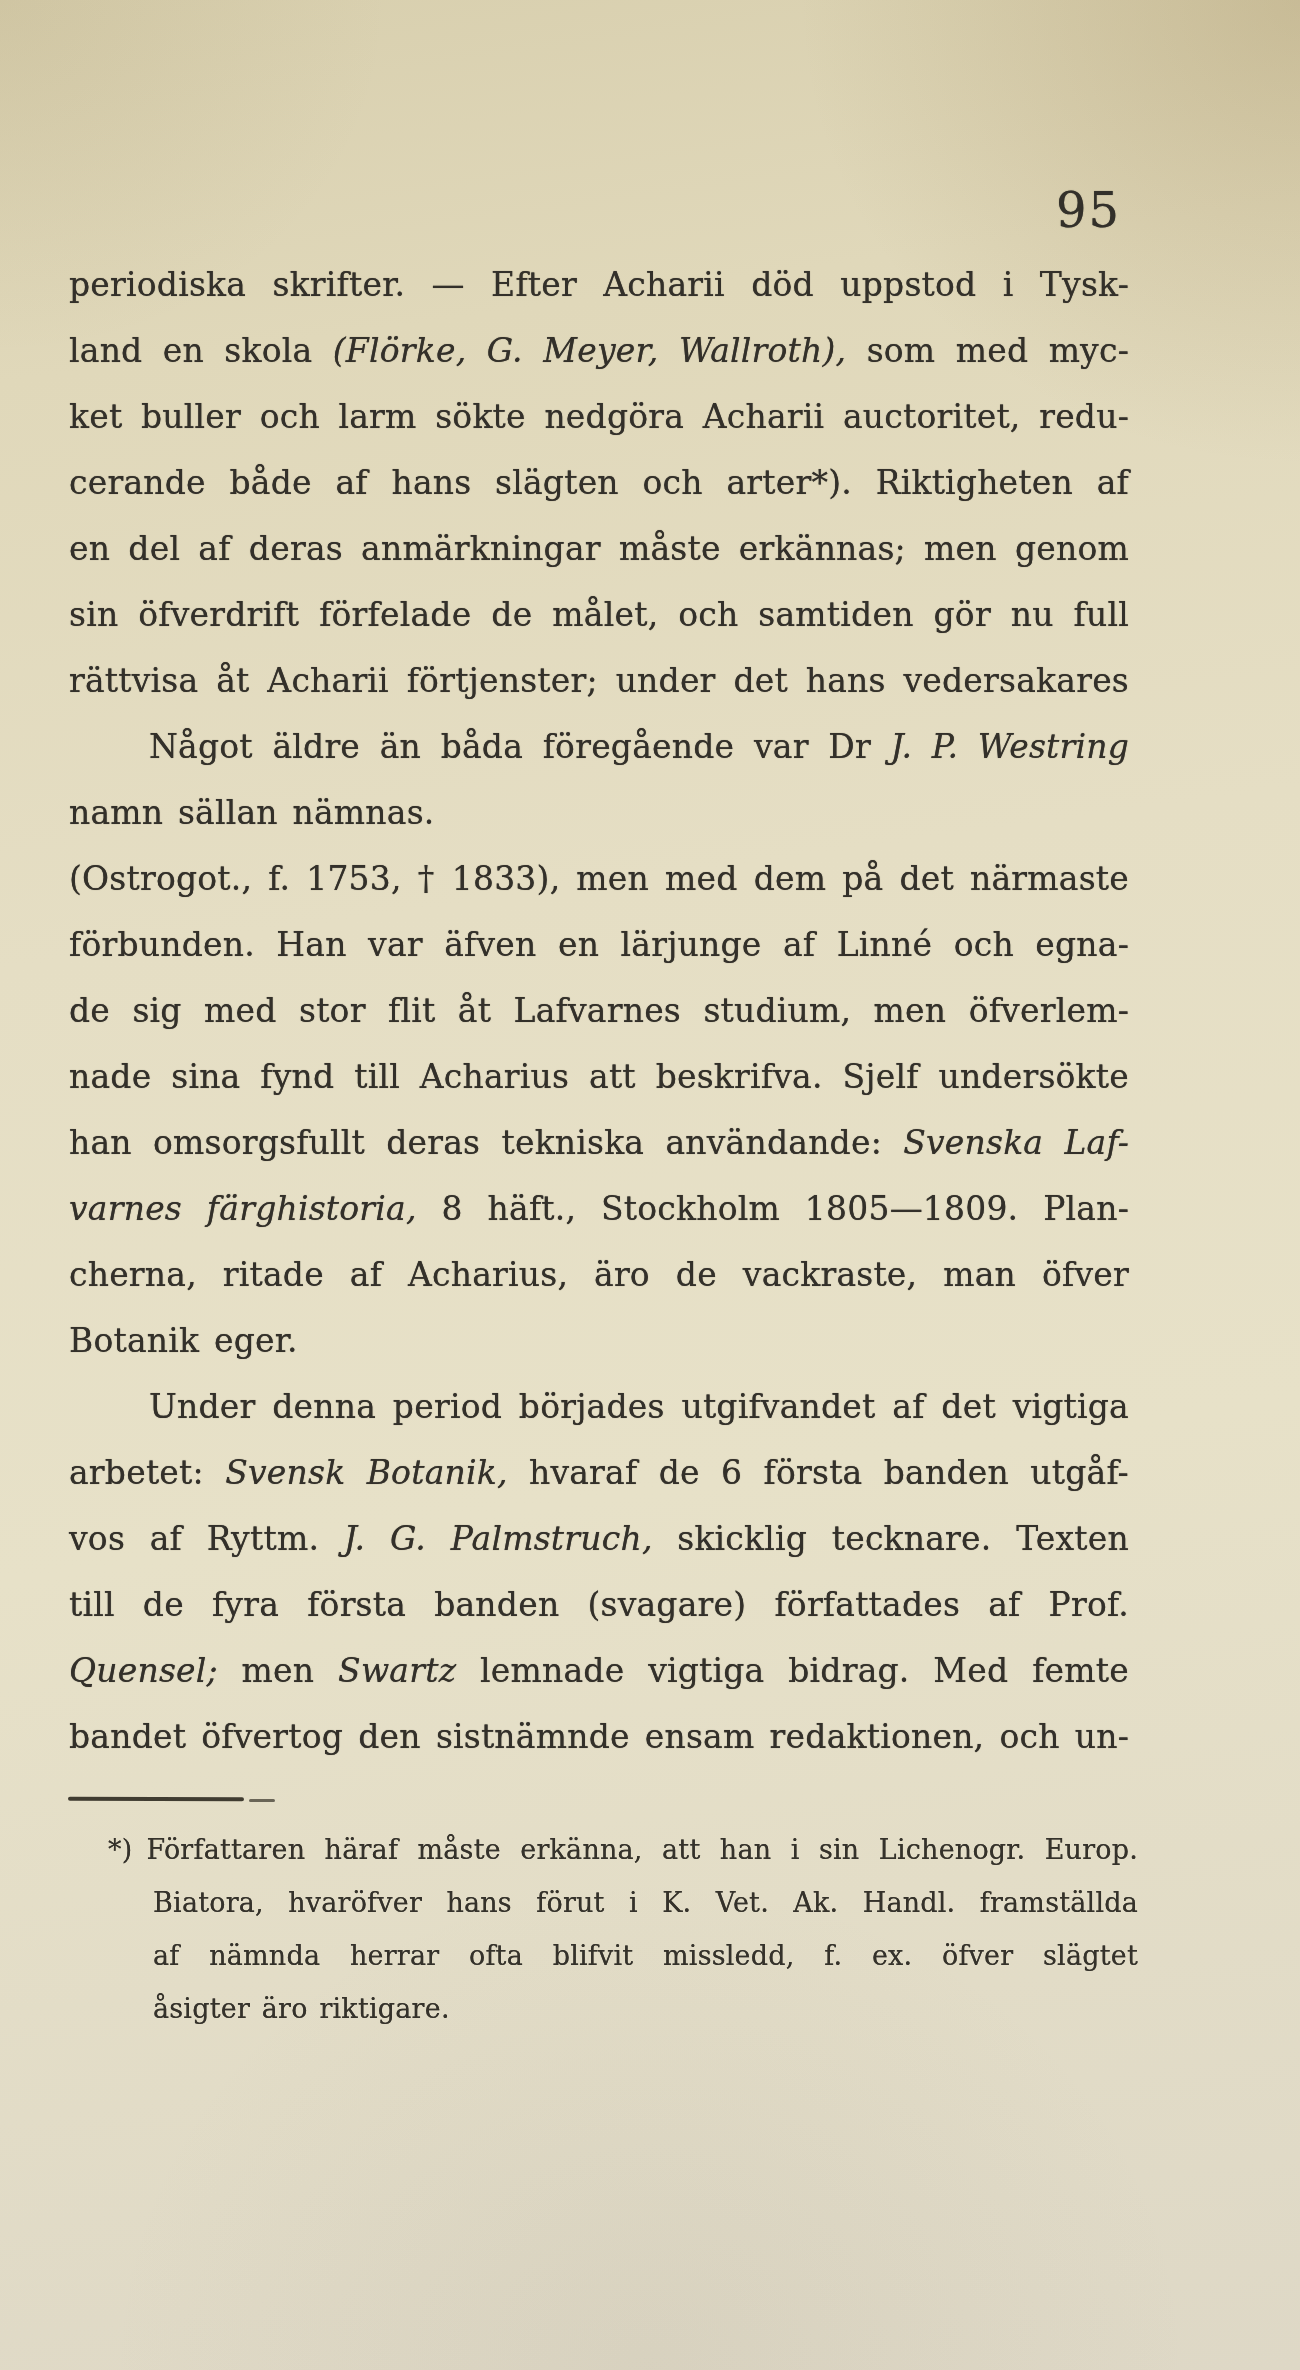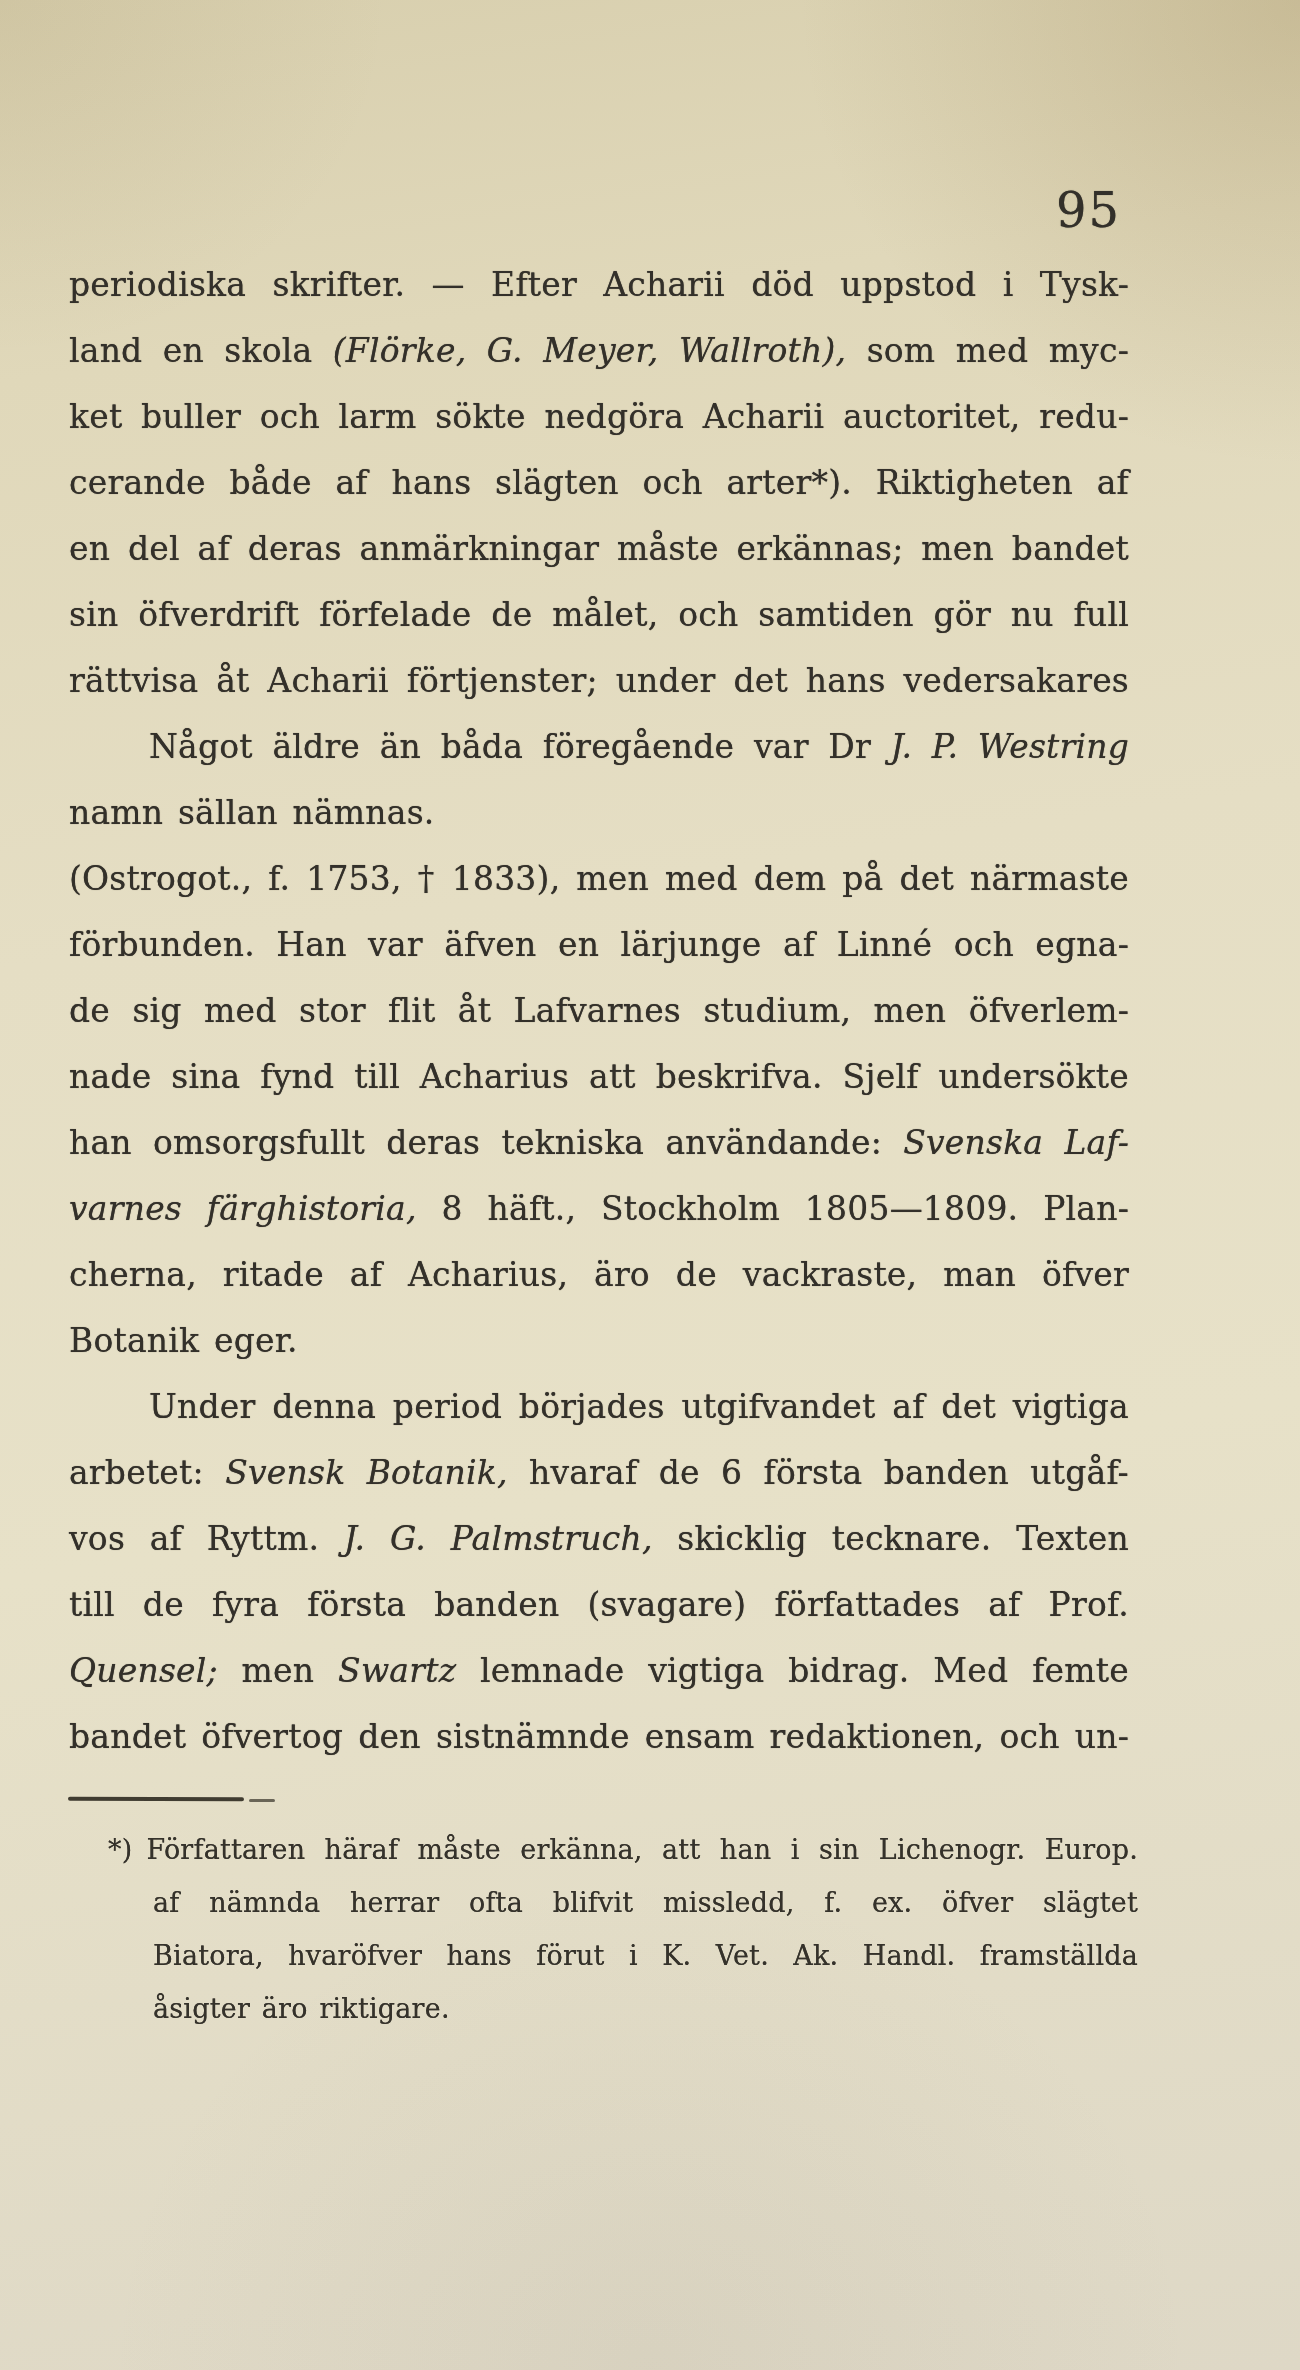--- a/index.html
+++ b/index.html
@@ -55,21 +55,21 @@
 </head>
 <body>
 
 <div class="page">
   <div class="page-number">95</div>
   <div class="main" id="main-text">
       <div class="line"><span class="">periodiska skrifter. — Efter Acharii död uppstod i Tysk-</span></div>
       <div class="line"><span class="">land en skola </span><span class="it">(Flörke, G. Meyer, Wallroth),</span><span class=""> som med myc-</span></div>
       <div class="line"><span class="">ket buller och larm sökte nedgöra Acharii auctoritet, redu-</span></div>
       <div class="line"><span class="">cerande både af hans slägten och arter*). Riktigheten af</span></div>
-      <div class="line"><span class="">en del af deras anmärkningar måste erkännas; men bandet</span></div>
+      <div class="line"><span class="">en del af deras anmärkningar måste erkännas; men genom</span></div>
       <div class="line"><span class="">sin öfverdrift förfelade de målet, och samtiden gör nu full</span></div>
       <div class="line"><span class="">rättvisa åt Acharii förtjenster; under det hans vedersakares</span></div>
       <div class="line indent"><span class="">Något äldre än båda föregående var Dr </span><span class="it">J. P. Westring</span></div>
       <div class="line end"><span class="">namn sällan nämnas.</span></div>
       <div class="line"><span class="">(Ostrogot., f. 1753, † 1833), men med dem på det närmaste</span></div>
       <div class="line"><span class="">förbunden. Han var äfven en lärjunge af Linné och egna-</span></div>
       <div class="line"><span class="">de sig med stor flit åt Lafvarnes studium, men öfverlem-</span></div>
       <div class="line"><span class="">nade sina fynd till Acharius att beskrifva. Sjelf undersökte</span></div>
       <div class="line"><span class="">han omsorgsfullt deras tekniska användande: </span><span class="it">Svenska Laf-</span></div>
       <div class="line"><span class="it">varnes färghistoria,</span><span class=""> 8 häft., Stockholm 1805—1809. Plan-</span></div>
@@ -79,17 +79,17 @@
       <div class="line"><span class="">arbetet: </span><span class="it">Svensk Botanik,</span><span class=""> hvaraf de 6 första banden utgåf-</span></div>
       <div class="line"><span class="">vos af Ryttm. </span><span class="it">J. G. Palmstruch,</span><span class=""> skicklig tecknare. Texten</span></div>
       <div class="line"><span class="">till de fyra första banden (svagare) författades af Prof.</span></div>
       <div class="line"><span class="it">Quensel;</span><span class=""> men </span><span class="it">Swartz</span><span class=""> lemnade vigtiga bidrag. Med femte</span></div>
       <div class="line"><span class="">bandet öfvertog den sistnämnde ensam redaktionen, och un-</span></div>
     </div>
   <div class="rule rule-a"></div>
   <div class="rule rule-b"></div>
   <div class="footnote" id="footnote">
       <div class="fn-line"><span class="marker">*)</span><span class="">Författaren häraf måste erkänna, att han i sin Lichenogr. Europ.</span></div>
+      <div class="fn-line cont"><span class="">Biatora, hvaröfver hans förut i K. Vet. Ak. Handl. framställda</span></div>
       <div class="fn-line cont"><span class="">af nämnda herrar ofta blifvit missledd, f. ex. öfver slägtet</span></div>
-      <div class="fn-line cont"><span class="">Biatora, hvaröfver hans förut i K. Vet. Ak. Handl. framställda</span></div>
       <div class="fn-line cont end"><span class="">åsigter äro riktigare.</span></div>
     </div>
 </div>
 
 </body></html>

